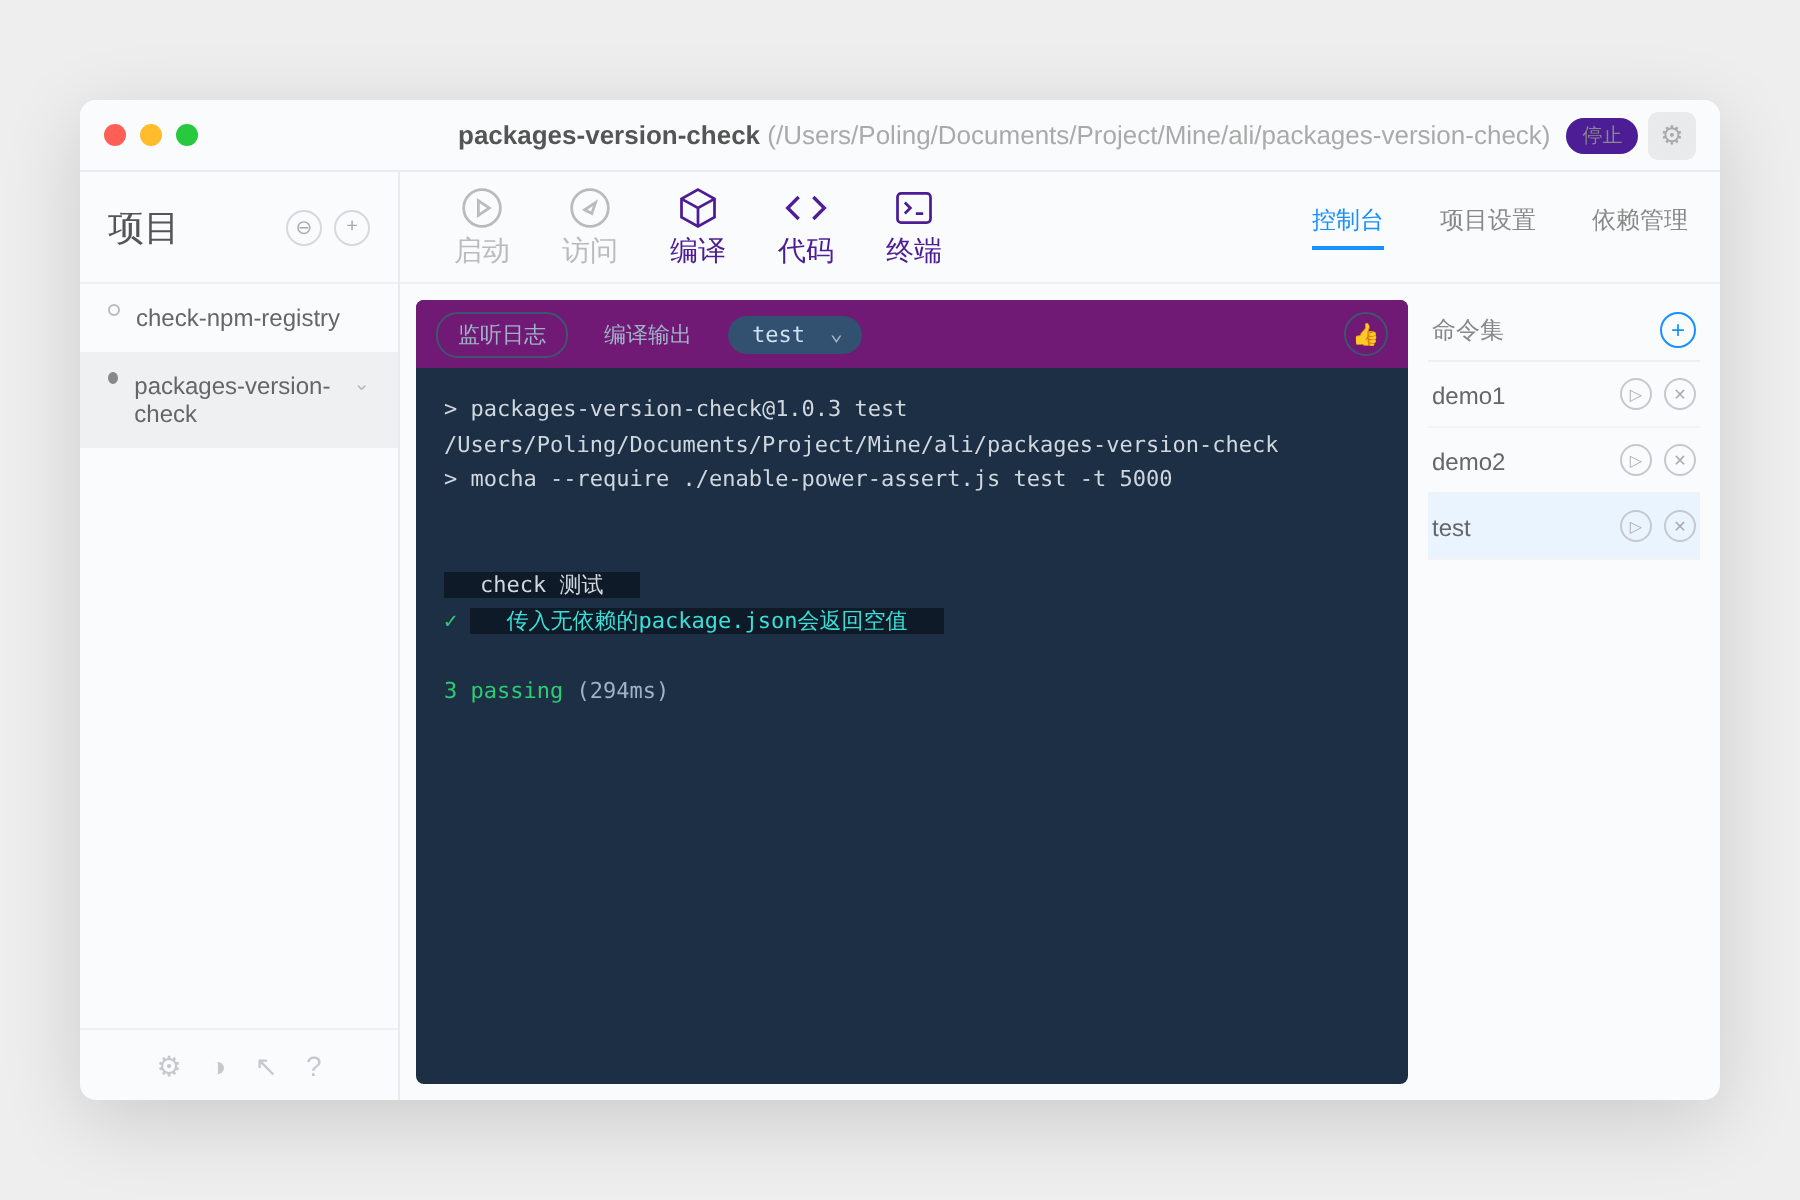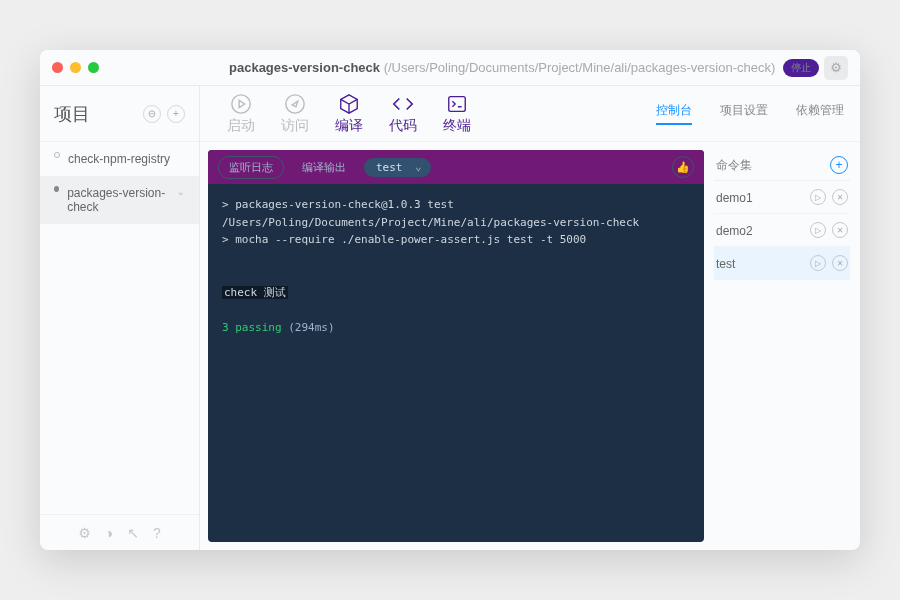--- a/index.html
+++ b/index.html
@@ -36,21 +36,21 @@
 .tab.active{color:#1890ff;border-bottom:2px solid #1890ff}
 .content{flex:1;display:flex;overflow:hidden}
 .console{flex:1;background:#1c2f45;color:#d0d7de;font-family:Menlo,Consolas,monospace;font-size:11px;display:flex;flex-direction:column;border-radius:4px;margin:8px 0 8px 8px;overflow:hidden}
 .console-bar{height:34px;background:#701a75;display:flex;align-items:center;padding:0 10px;gap:8px}
 .pill{font-size:11px;padding:3px 10px;border-radius:11px;color:#9fb2c8;cursor:pointer}
 .pill.outl{border:1px solid #3d556f}
 .select{background:#32506f;color:#cfe0f2;padding:3px 28px 3px 12px;border-radius:11px;font-size:11px;position:relative}
 .select:after{content:"⌄";position:absolute;right:9px;top:2px;color:#9fb2c8}
 .thumb{margin-left:auto;width:22px;height:22px;border:1px solid #3d556f;border-radius:50%;display:flex;align-items:center;justify-content:center;color:#9fb2c8;font-size:11px}
 .term{flex:1;padding:12px 14px;line-height:1.6;overflow:auto}
-.term .hl{background:#0e1a28;padding:0 2px}
+.term .hl{background:#0e1a28;padding:0 18px}
 .term .ck{color:#2ecc71}
 .term .cy{color:#39e0d8}
 .term .yl{color:#d4c24a}
 .right{width:156px;padding:8px 10px;display:flex;flex-direction:column}
 .r-head{display:flex;align-items:center;font-size:12px;color:#888;padding:6px 2px;border-bottom:1px solid #eef0f2}
 .r-head .add{margin-left:auto;color:#1890ff;width:18px;height:18px;border:1.3px solid #1890ff;border-radius:50%;display:flex;align-items:center;justify-content:center;font-size:12px}
 .cmd{display:flex;align-items:flex-end;font-size:12px;color:#666;padding:8px 2px;border-bottom:1px solid #f2f3f5}
 .cmd.active{background:#e9f4ff}
 .cmd .acts{margin-left:auto;display:flex;gap:6px}
 .mini{width:16px;height:16px;border:1px solid #c5c8cc;border-radius:50%;display:flex;align-items:center;justify-content:center;font-size:8px;color:#aaa}
@@ -153,20 +153,21 @@
             <div class="select">test</div>
             <div class="thumb">
                 <span>👍</span>
               </div>
           </div>
           <div class="term">
             <div>&gt; packages-version-check@1.0.3 test /Users/Poling/Documents/Project/Mine/ali/packages-version-check</div>
             <div>&gt; mocha --require ./enable-power-assert.js test -t 5000</div>
             <br><br>
             <div><span class="hl">check 测试</span></div>
+            <div><span class="ck">✓</span> <span class="cy hl">传入无依赖的package.json会返回空值</span></div>
             <br>
             <div><span class="ck">3 passing</span> <span style="color:#9fb2c8">(294ms)</span></div>
           </div>
         </div>
         <div class="right">
           <div class="r-head">
             <span>命令集</span>
             <div class="add">
                 <span>+</span>
               </div>

